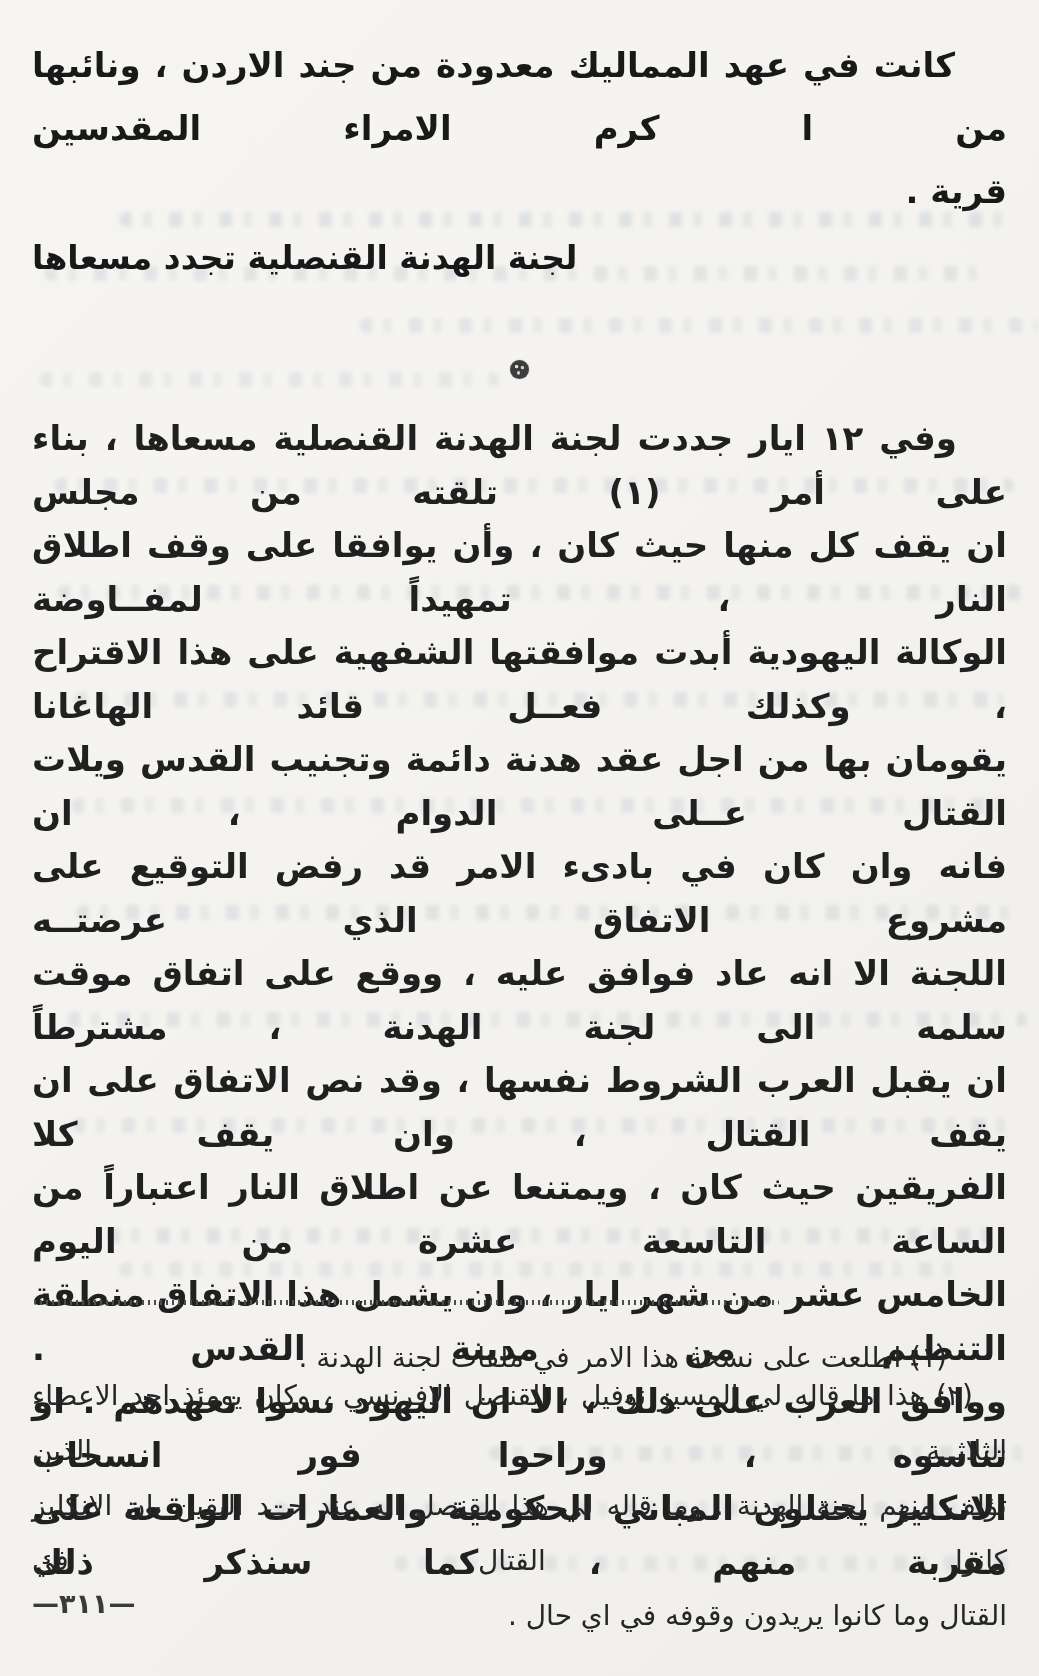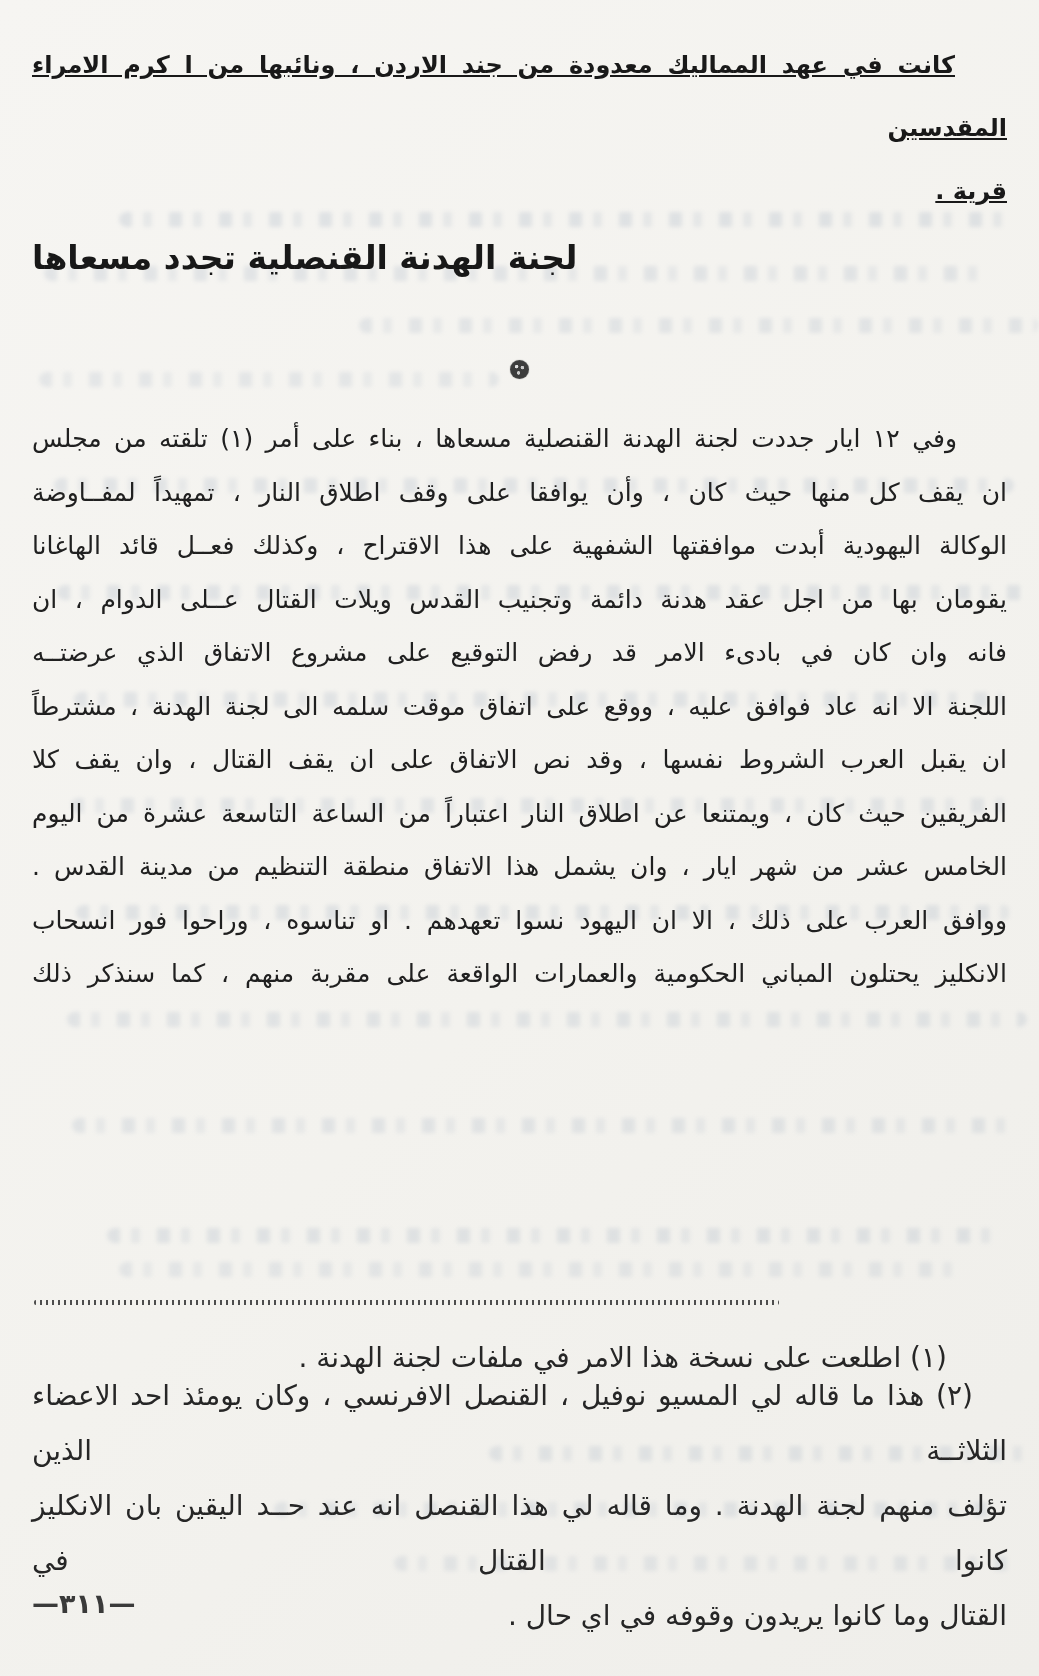--- a/index.html
+++ b/index.html
@@ -22,38 +22,38 @@
     filter:blur(2.2px);
     opacity:.45;
     pointer-events:none;
   }
   .block{position:absolute;right:32px;left:32px;}
   .line{
     display:block;width:100%;
     text-align:justify;text-align-last:justify;
   }
   .line.last-line{text-align-last:right;}
-  .intro .line{font-size:24px;line-height:63px;font-weight:bold;color:#191919;text-decoration:underline;}
+  .intro .line{font-size:34px;line-height:63px;font-weight:bold;color:#191919;}
   .intro .line:first-child{text-indent:52px;}
   .heading{
     top:238px;text-align:left;font-size:33px;font-weight:bold;color:#181818;
     letter-spacing:0;
   }
   .ornament-wrap{top:360px;text-align:center;}
   .rosette{
     display:inline-block;width:19px;height:19px;border-radius:50%;
     background:
       radial-gradient(circle at 35% 35%, rgba(240,240,240,.9) 0 1.5px, transparent 2px),
       radial-gradient(circle at 65% 40%, rgba(235,235,235,.8) 0 1.5px, transparent 2px),
       radial-gradient(circle at 45% 68%, rgba(238,238,238,.8) 0 1.5px, transparent 2px),
       radial-gradient(circle at 50% 50%, #3c3c3c 0 60%, #4a4a4a 75%, #5c5c5c 100%);
     box-shadow:0 0 1px #666;
   }
   .body-par{top:412px;}
-  .body-par .line{font-size:25px;line-height:53.5px;font-weight:normal;color:#202020;}
+  .body-par .line{font-size:34px;line-height:53.5px;font-weight:bold;color:#202020;}
   .body-par .line:first-child{text-indent:50px;}
   .separator{
     top:1300px;right:260px;left:34px;height:5px;
     background:repeating-linear-gradient(90deg,#4d4d4d 0 2px, transparent 2px 6px);
     border-radius:2px;
   }
   .footnote .line{font-size:28px;line-height:55px;font-weight:normal;color:#262626;}
   .fn1{top:1330px;}
   .fn1 .line:first-child{text-indent:60px;}
   .fn2{top:1368px;}

